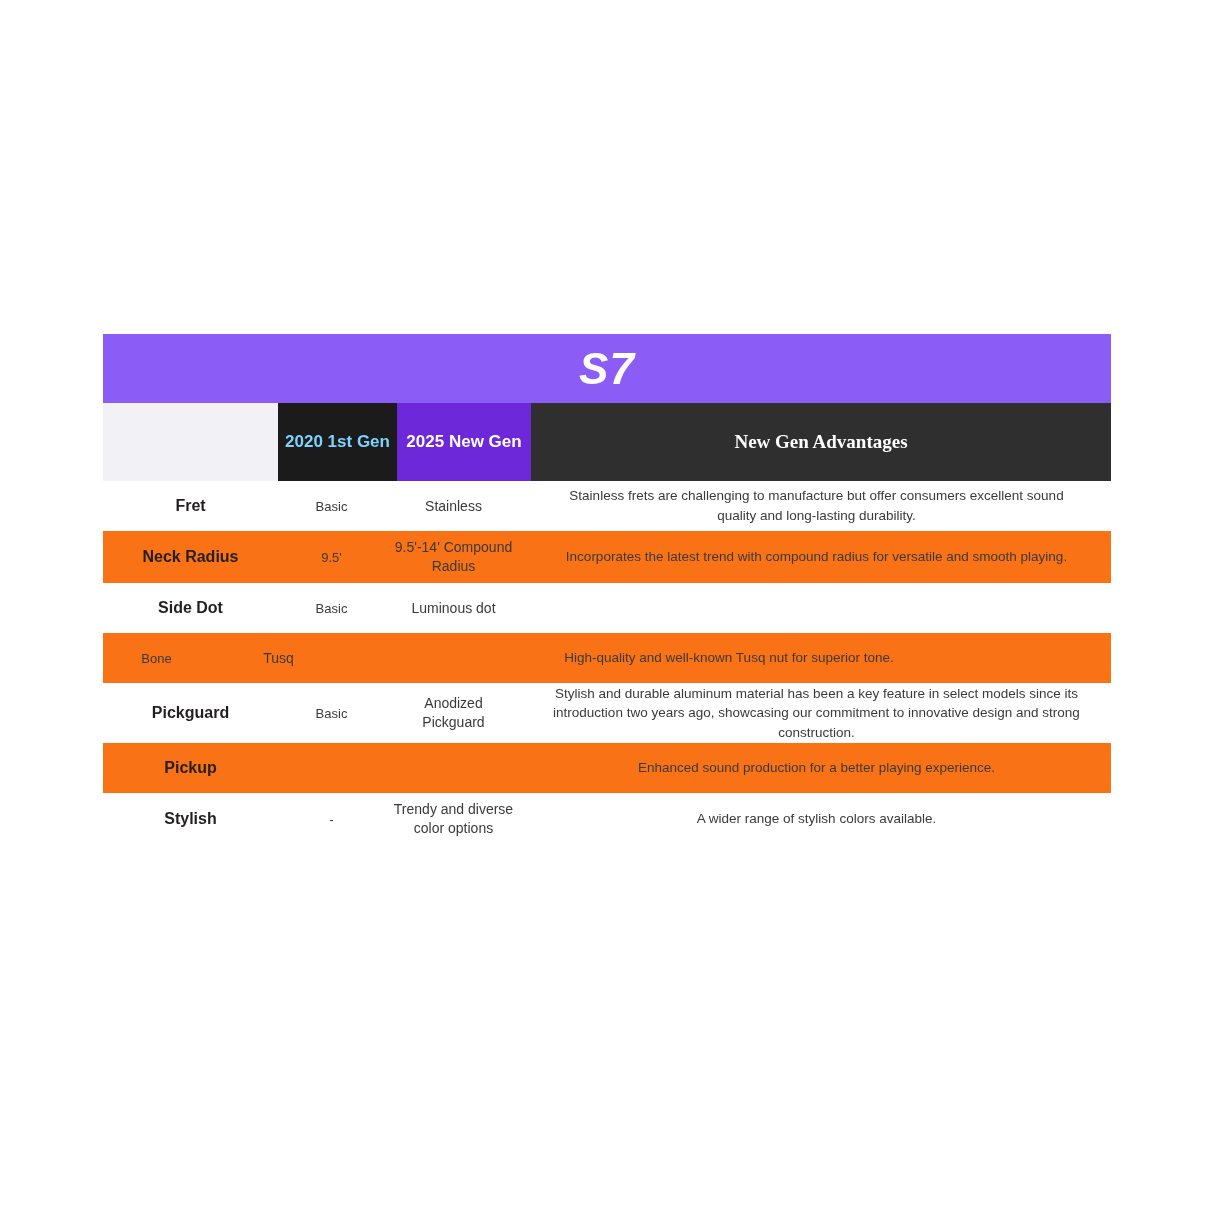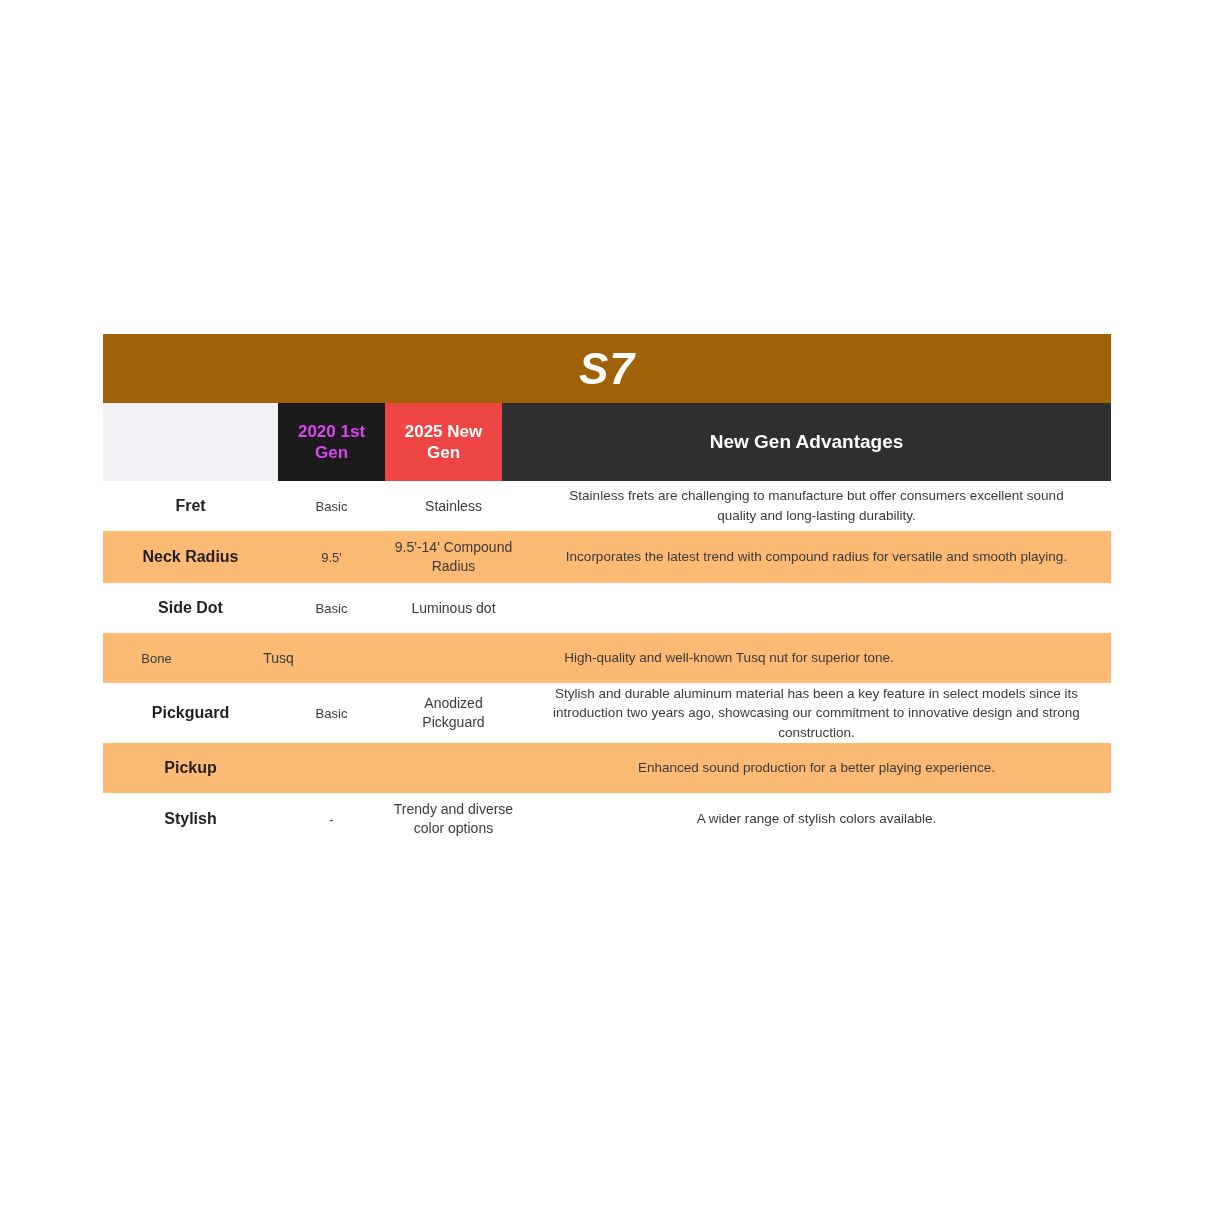--- a/index.html
+++ b/index.html
@@ -18,21 +18,21 @@
 
   .sheet {
     position: absolute;
     left: 103px;
     top: 334px;
     width: 1008px;
   }
 
   
   .title-bar {
-    background: #a16207;
+    background: #8b5cf6;
     height: 69px;
     display: flex;
     align-items: center;
     justify-content: center;
   }
   .title-bar .title {
     color: #ffffff;
     font-size: 44px;
     font-weight: bold;
     font-style: italic;
@@ -43,36 +43,36 @@
   
   .header-row {
     display: flex;
     height: 78px;
   }
   .h-blank {
     width: 175px;
     background: #f2f2f6;
   }
   .h-old {
-    width: 107px;
+    width: 119px;
     background: #1b1b1b;
-    color: #d946ef;
+    color: #7dd3fc;
     display: flex;
     align-items: center;
     justify-content: center;
     text-align: center;
     font-size: 17px;
     font-weight: bold;
     line-height: 1.25;
     padding: 0 6px;
     box-sizing: border-box;
   }
   .h-new {
-    width: 117px;
-    background: #ef4444;
+    width: 134px;
+    background: #6d28d9;
     color: #ffffff;
     display: flex;
     align-items: center;
     justify-content: center;
     text-align: center;
     font-size: 17px;
     font-weight: bold;
     line-height: 1.25;
     padding: 0 6px;
     box-sizing: border-box;
@@ -80,30 +80,31 @@
   .h-adv {
     flex: 1;
     background: #2f2f2f;
     color: #ffffff;
     display: flex;
     align-items: center;
     justify-content: center;
     text-align: center;
     font-size: 19px;
     font-weight: bold;
+    font-family: Liberation Serif, serif;
   }
 
   
   .row {
     display: flex;
     align-items: stretch;
     background: #ffffff;
   }
   .row.alt {
-    background: #fdba74;
+    background: #f97316;
   }
   .c-feature {
     width: 175px;
     display: flex;
     align-items: center;
     justify-content: center;
     text-align: center;
     font-size: 16px;
     font-weight: bold;
     color: #231f20;

